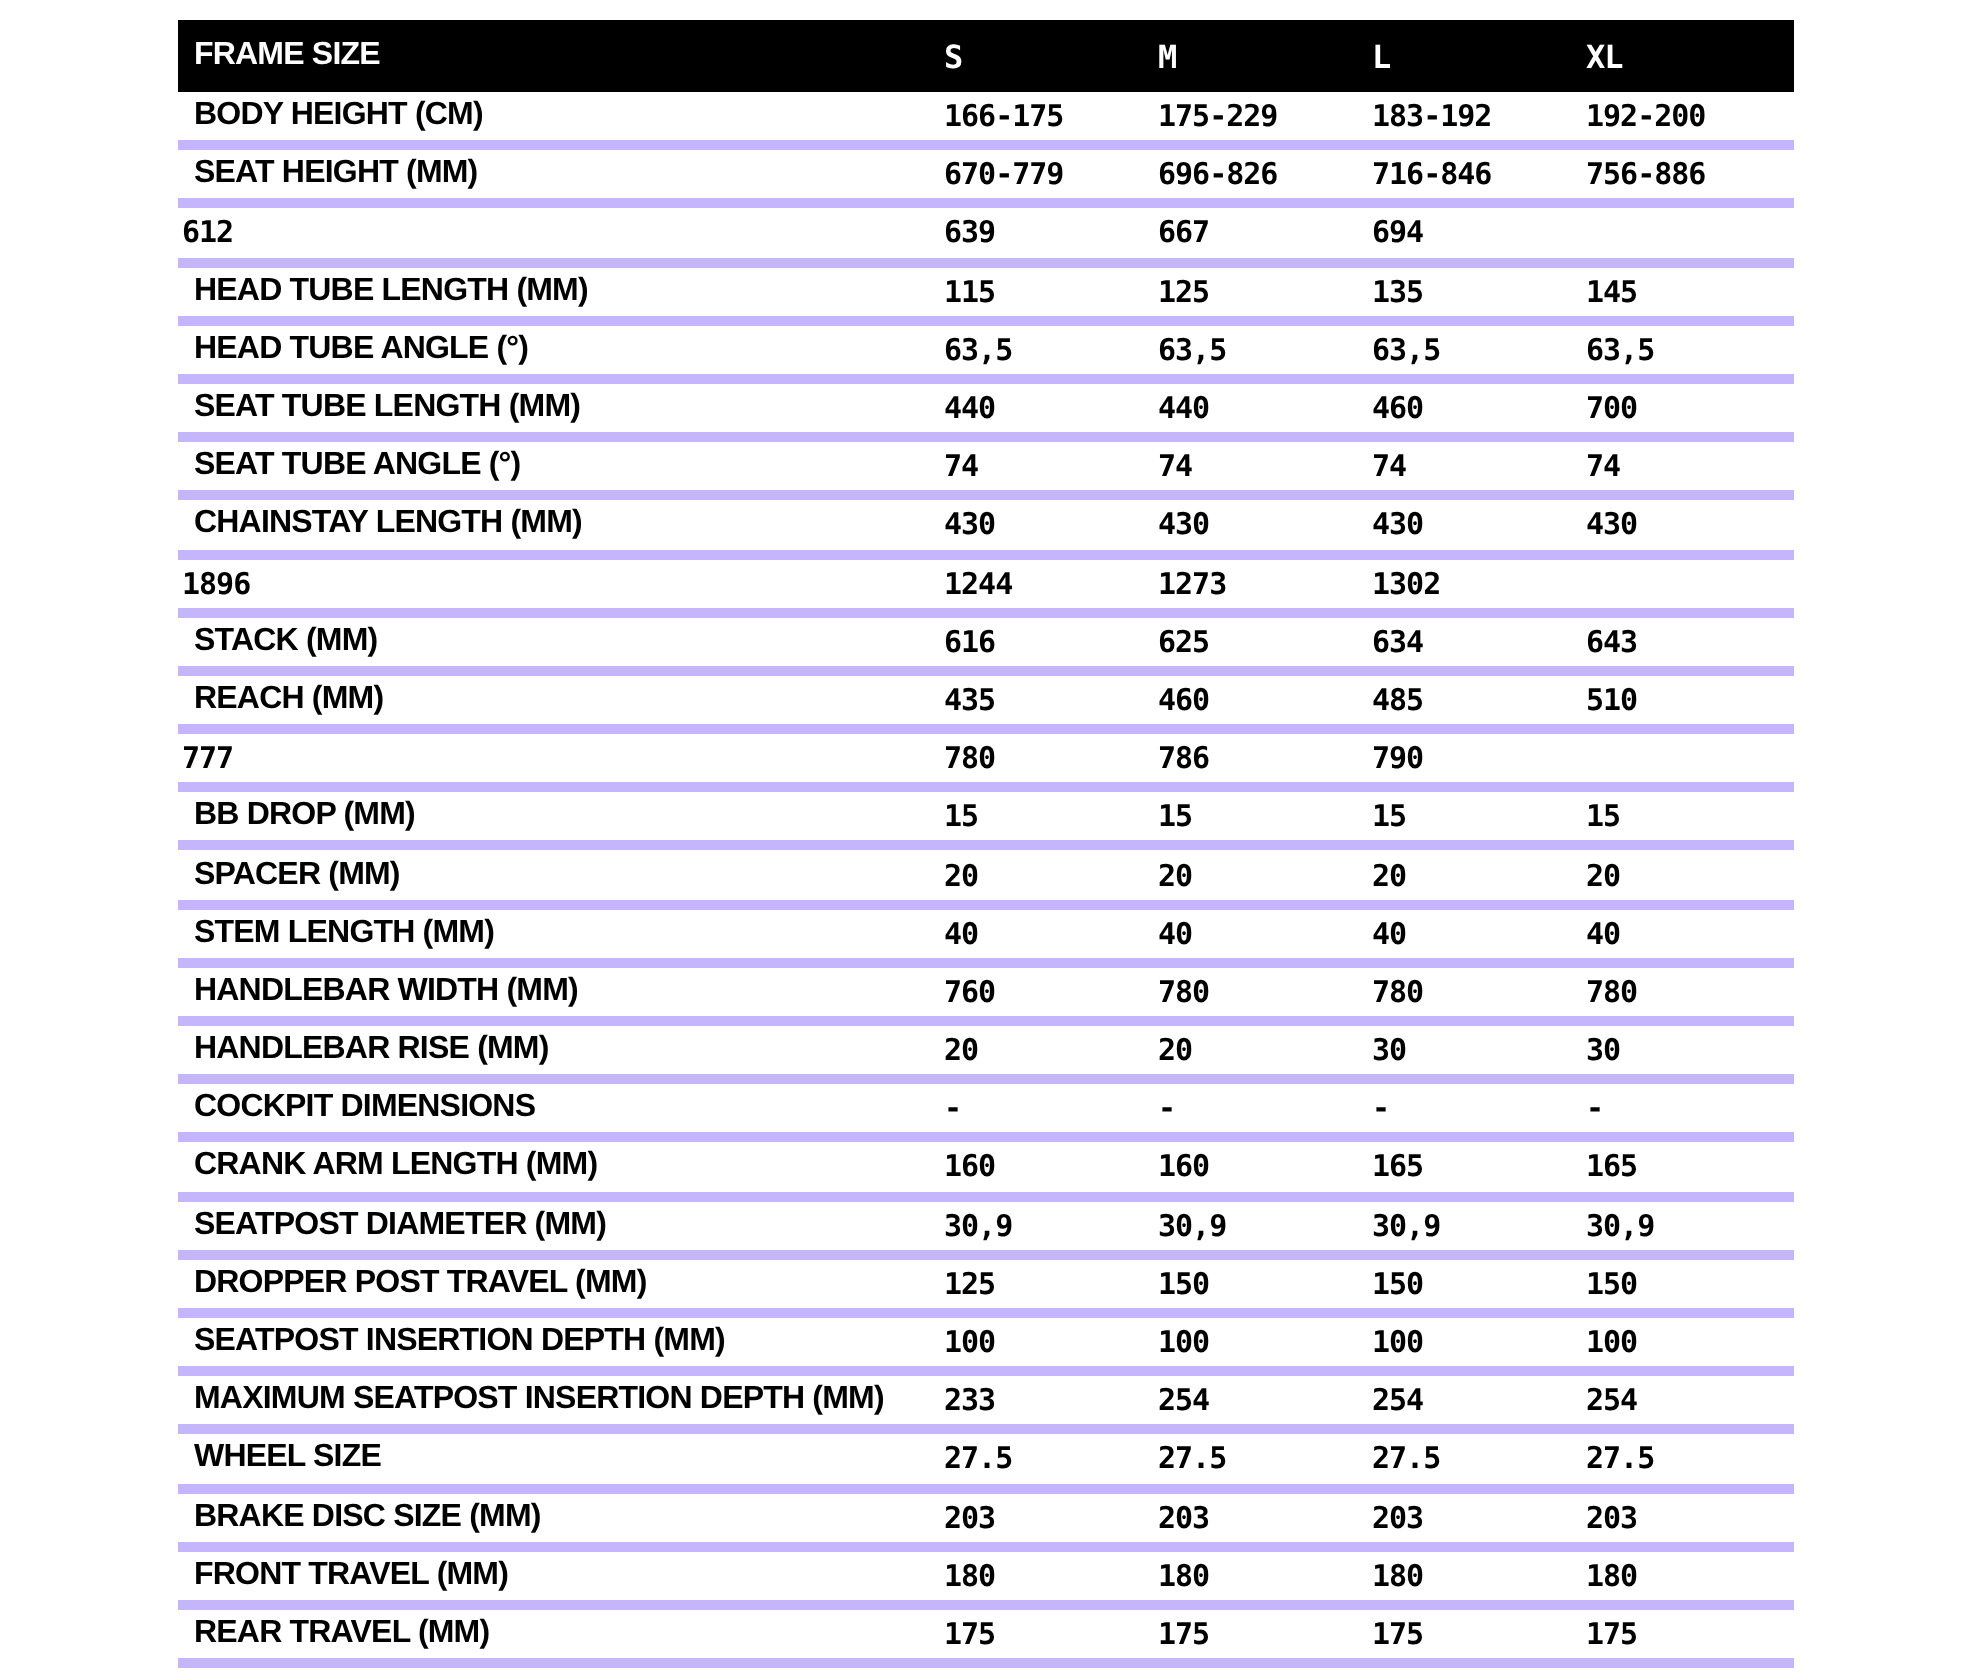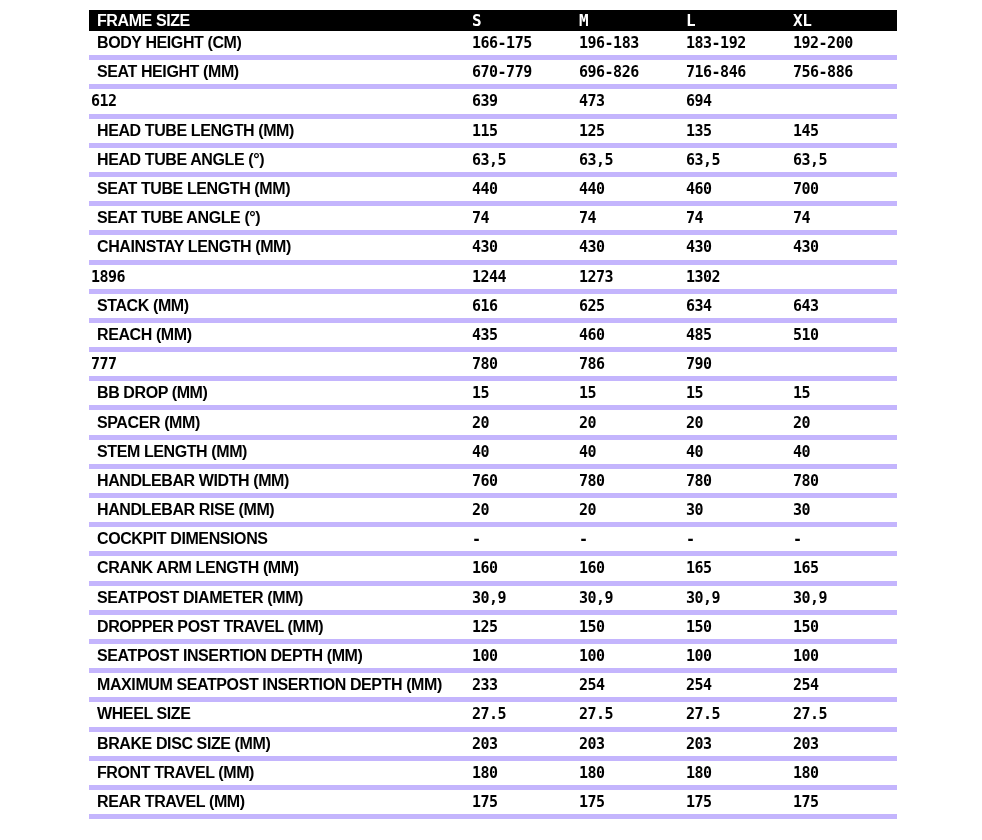--- a/index.html
+++ b/index.html
@@ -21,21 +21,21 @@
     width: 808px;
   }
   .grid-row {
     display: grid;
     grid-template-columns: 381px 107px 107px 107px 106px;
     align-items: center;
     box-sizing: border-box;
   }
   .header-row {
     background: #000000;
-    height: 21px;
+    height: 36px;
   }
   .header-row .cell {
     color: #ffffff;
   }
   .row {
     height: 29.2px;
     border-bottom: 5px solid #c4b5fd;
   }
   .cell {
     white-space: nowrap;
@@ -69,35 +69,35 @@
     <div class="cell label">FRAME SIZE</div>
     <div class="cell value">S</div>
     <div class="cell value">M</div>
     <div class="cell value">L</div>
     <div class="cell value">XL</div>
   </div>
   <div>
       <div class="grid-row row">
         <div class="cell label">BODY HEIGHT (CM)</div>
         <div class="cell value">166-175</div>
-        <div class="cell value">196-183</div>
+        <div class="cell value">175-229</div>
         <div class="cell value">183-192</div>
         <div class="cell value">192-200</div>
       </div>
       <div class="grid-row row">
         <div class="cell label">SEAT HEIGHT (MM)</div>
         <div class="cell value">670-779</div>
         <div class="cell value">696-826</div>
         <div class="cell value">716-846</div>
         <div class="cell value">756-886</div>
       </div>
       <div class="grid-row row">
         <div class="cell value">612</div>
         <div class="cell value">639</div>
-        <div class="cell value">473</div>
+        <div class="cell value">667</div>
         <div class="cell value">694</div>
       </div>
       <div class="grid-row row">
         <div class="cell label">HEAD TUBE LENGTH (MM)</div>
         <div class="cell value">115</div>
         <div class="cell value">125</div>
         <div class="cell value">135</div>
         <div class="cell value">145</div>
       </div>
       <div class="grid-row row">

